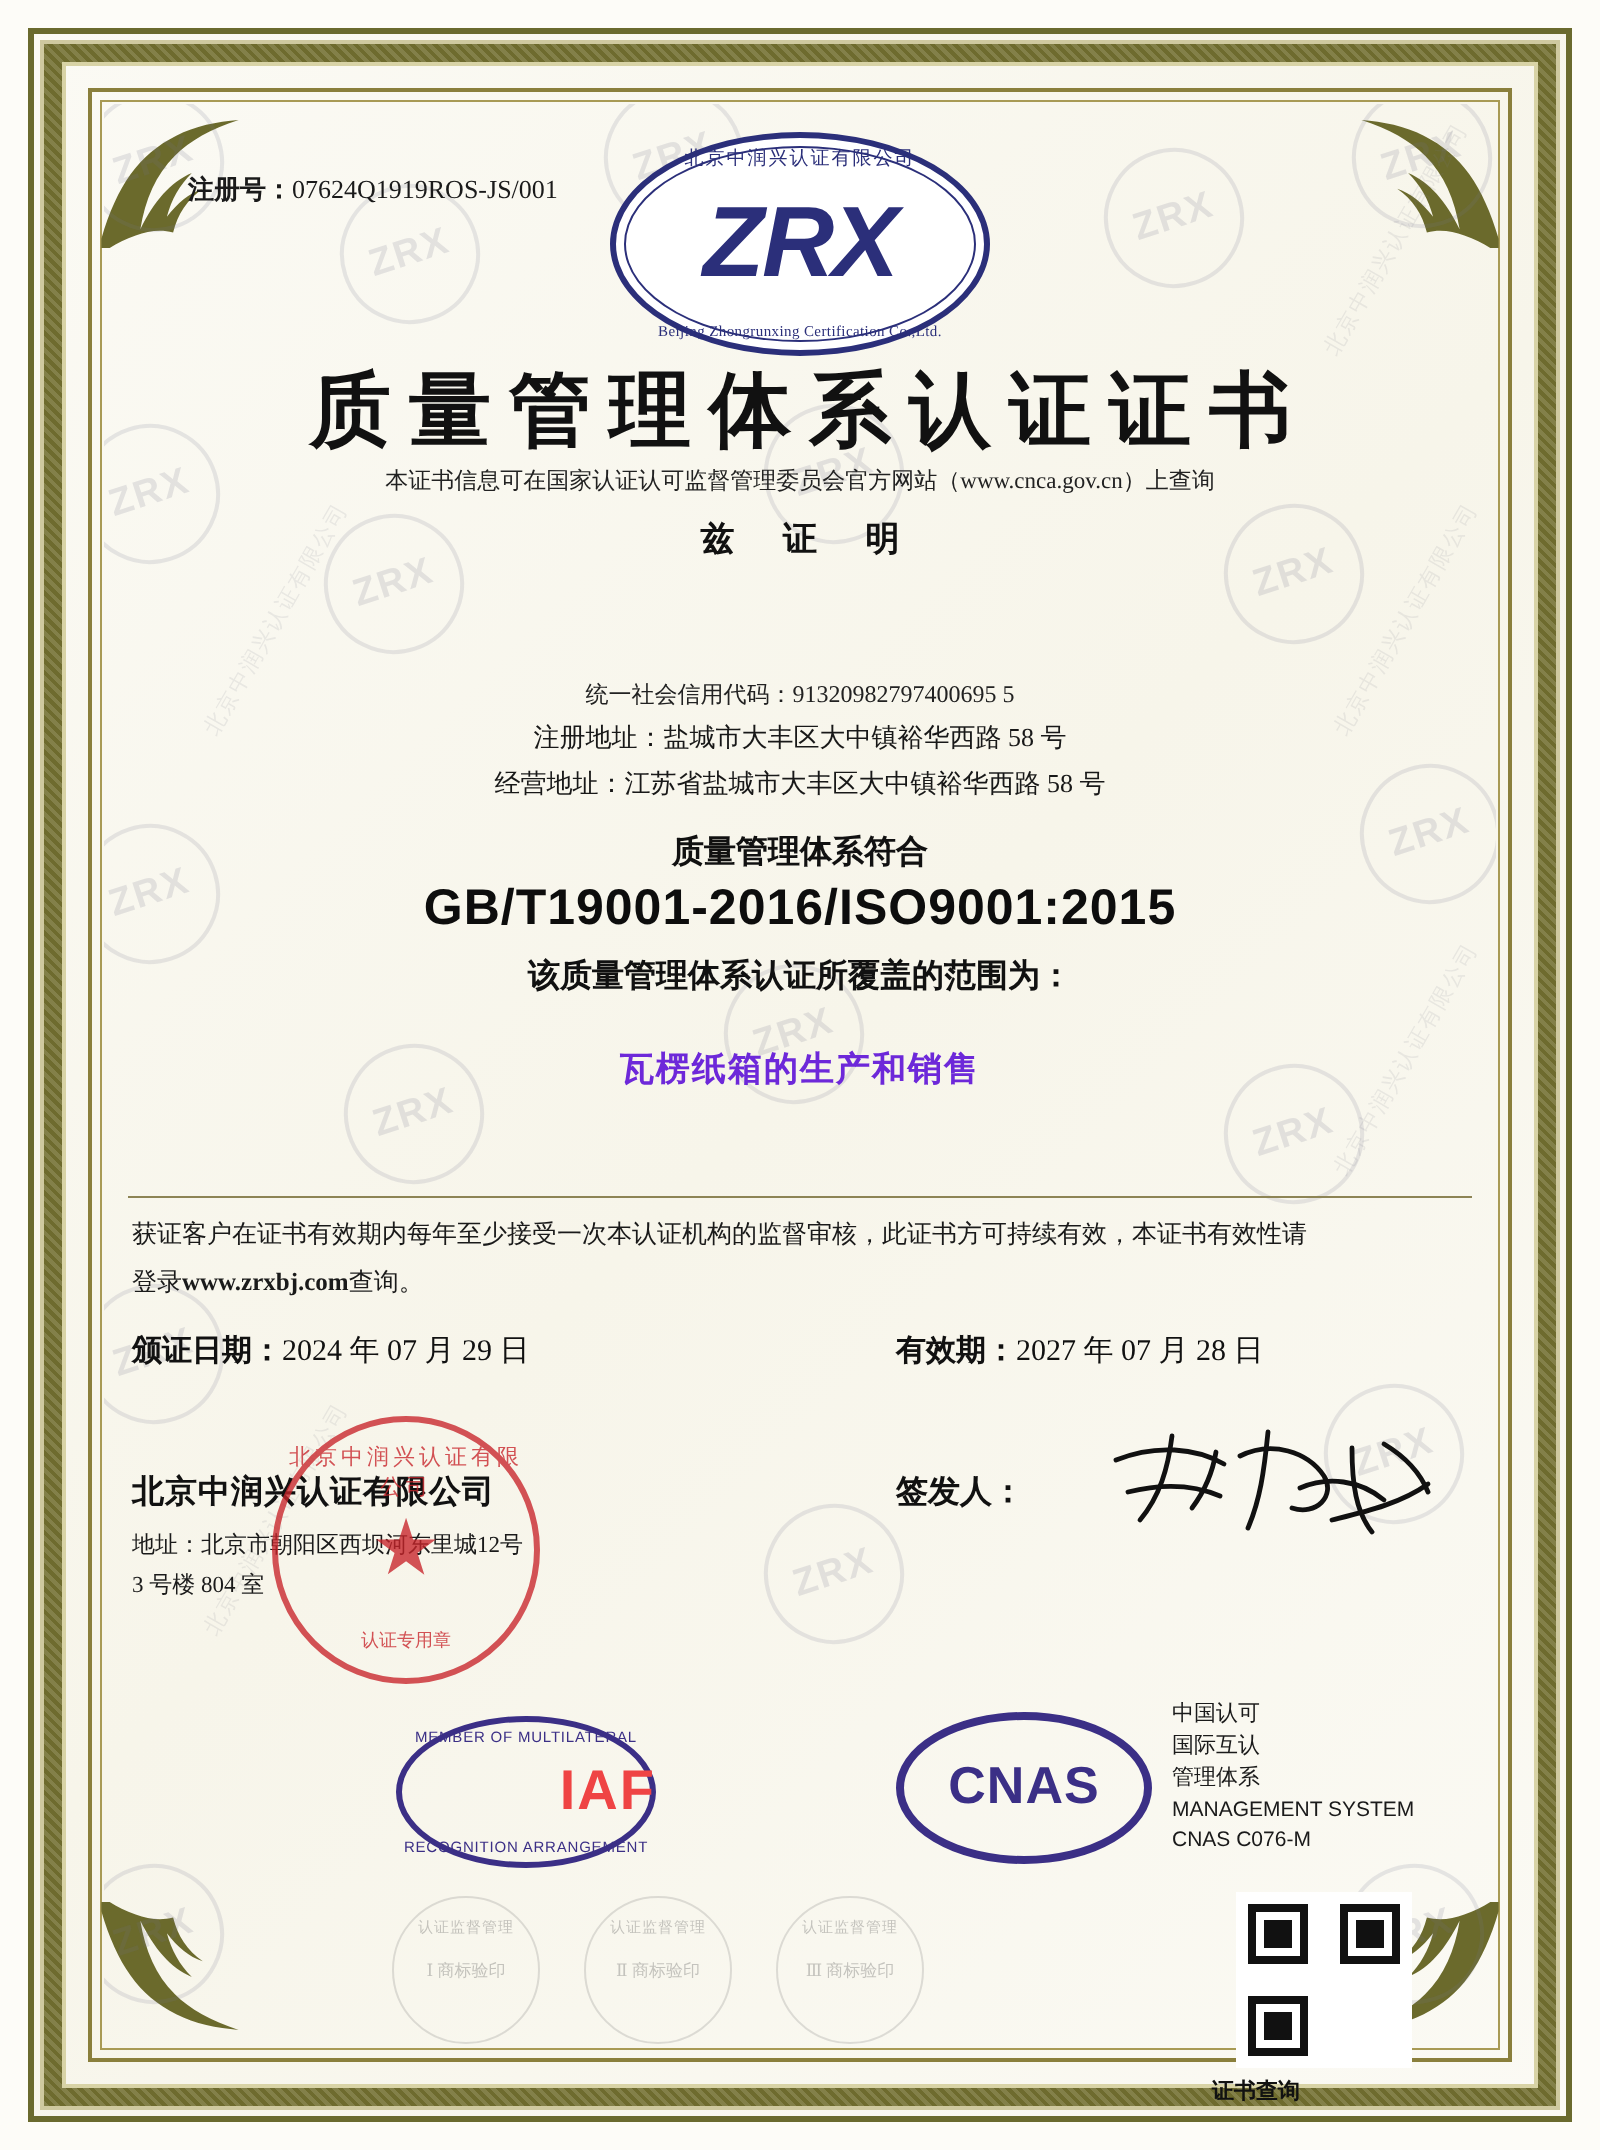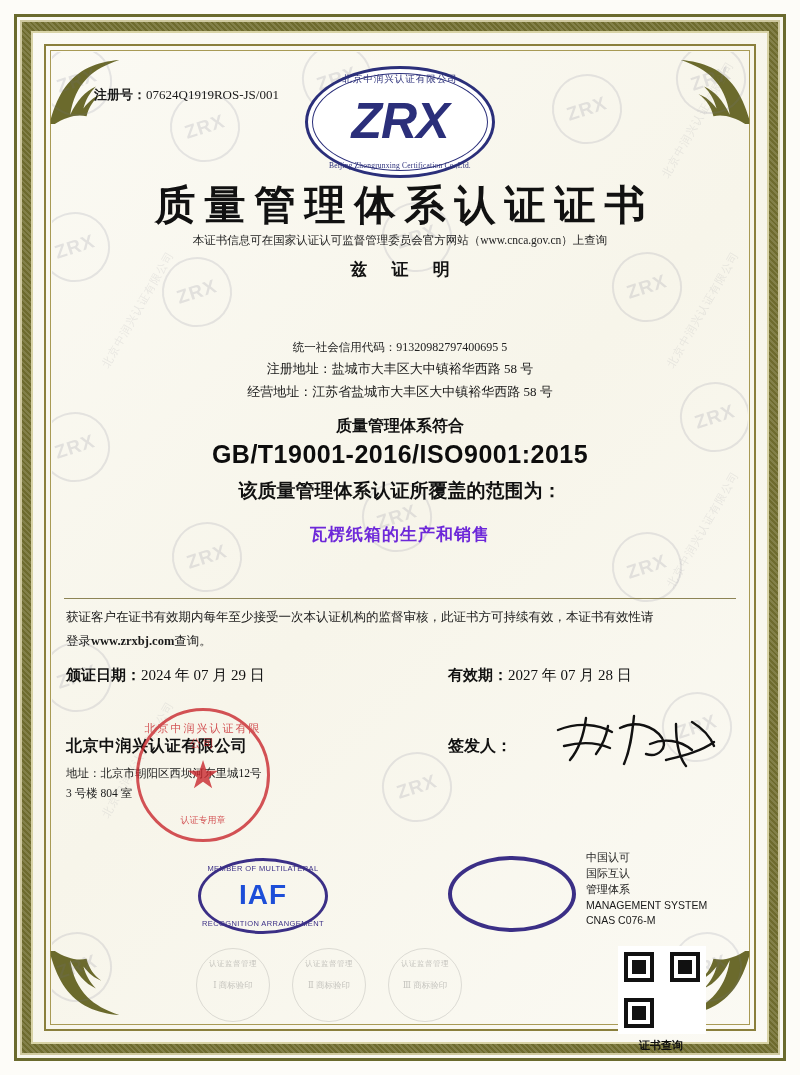--- a/index.html
+++ b/index.html
@@ -243,21 +243,21 @@
     font-size: 25px;
     font-weight: bold;
     color: #0d0d0d;
     font-family: "Liberation Sans", sans-serif;
     letter-spacing: .5px;
   }
   .scope-label {
     position: absolute;
     left: 0; right: 0; top: 420px;
     text-align: center;
-    font-size: 19px;
+    font-size: 16px;
     font-weight: bold;
     color: #111;
   }
   .scope-value {
     position: absolute;
     left: 0; right: 0; top: 465px;
     text-align: center;
     font-size: 17px;
     font-weight: bold;
     color: #6d28d9;
@@ -366,25 +366,25 @@
     width: 130px; height: 76px;
   }
   .iaf-ellipse {
     position: absolute; inset: 0;
     border: 3px solid #3b2f86;
     border-radius: 50%;
   }
   .iaf-text {
     position: absolute; left: 0; right: 0; top: 50%;
     transform: translateY(-52%);
-    text-align: center;
+    text-align: right;
     font-family: "Liberation Sans", sans-serif;
     font-weight: bold;
     font-size: 28px;
-    color: #1d4ed8;
+    color: #ef4444;
     letter-spacing: 1px;
   }
   .iaf-top {
     position: absolute; left: 0; right: 0; top: 6px;
     text-align: center;
     font-size: 7.5px; color: #3b2f86;
     font-family: "Liberation Sans", sans-serif;
     letter-spacing: .4px;
   }
   .iaf-bottom {
@@ -477,21 +477,20 @@
     inset: 4px;
     background: #111;
   }
   .qr-eye.tl { left: 4px; top: 4px; }
   .qr-eye.tr { right: 4px; top: 4px; }
   .qr-eye.bl { left: 4px; bottom: 4px; }
   .qr-caption {
     position: absolute;
     left: 548px; top: 980px;
     width: 110px;
-    text-align: center;
     font-size: 11px;
     font-weight: bold;
     color: #111;
   }
 </style>
 </head>
 <body>
 
 <div class="page">
 
@@ -626,20 +625,21 @@
 
     <div class="iaf">
       <div class="iaf-ellipse"></div>
       <div class="iaf-top">MEMBER OF MULTILATERAL</div>
       <div class="iaf-text">IAF</div>
       <div class="iaf-bottom">RECOGNITION ARRANGEMENT</div>
     </div>
 
     <div class="cnas">
       <div class="cnas-ellipse"></div>
+      <div class="cnas-text">CNAS</div>
     </div>
     <div class="cnas-lines">
       <div>中国认可</div>
       <div>国际互认</div>
       <div>管理体系</div>
       <div class="en">MANAGEMENT SYSTEM</div>
       <div class="en">CNAS C076-M</div>
     </div>
 
     <div class="faint-stamp" style="left:138px; top:890px;">

